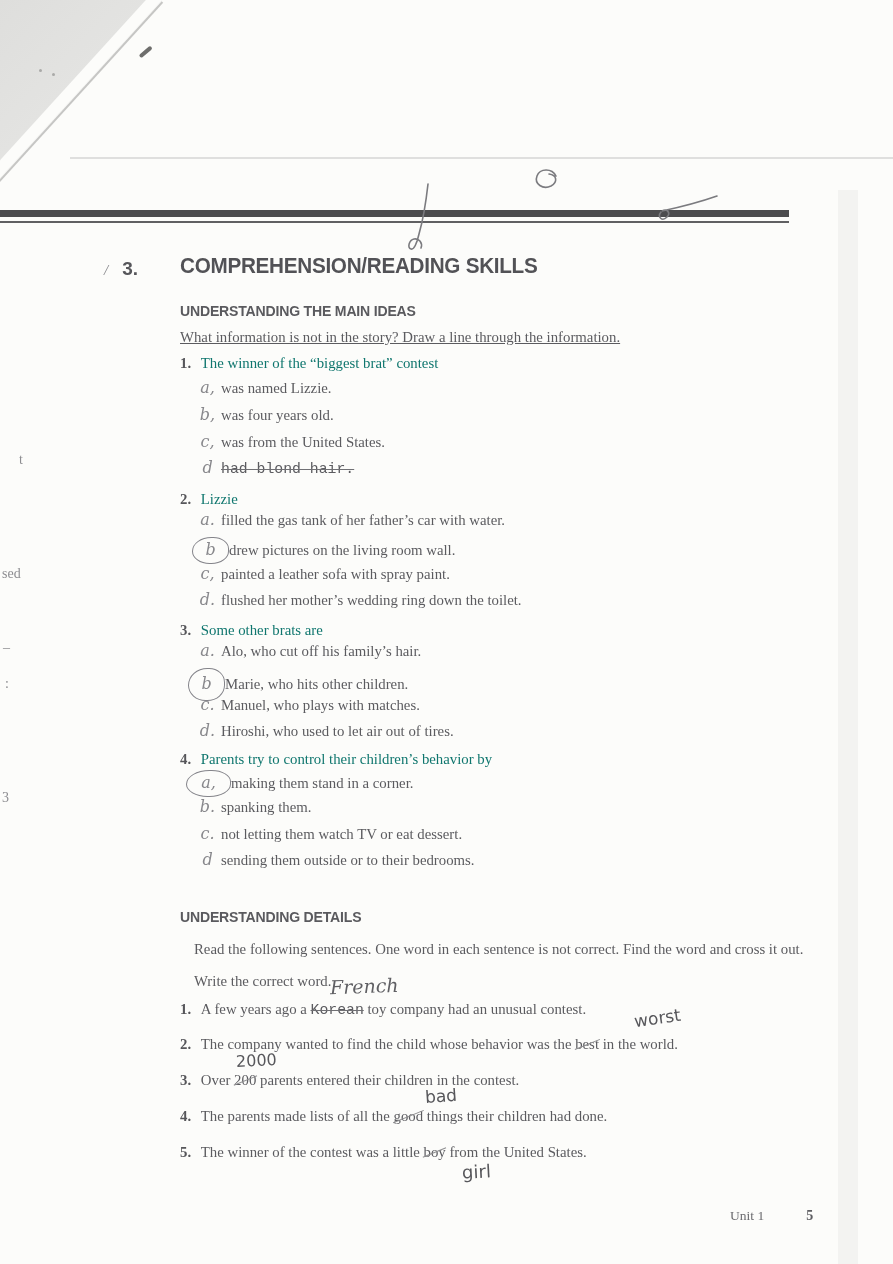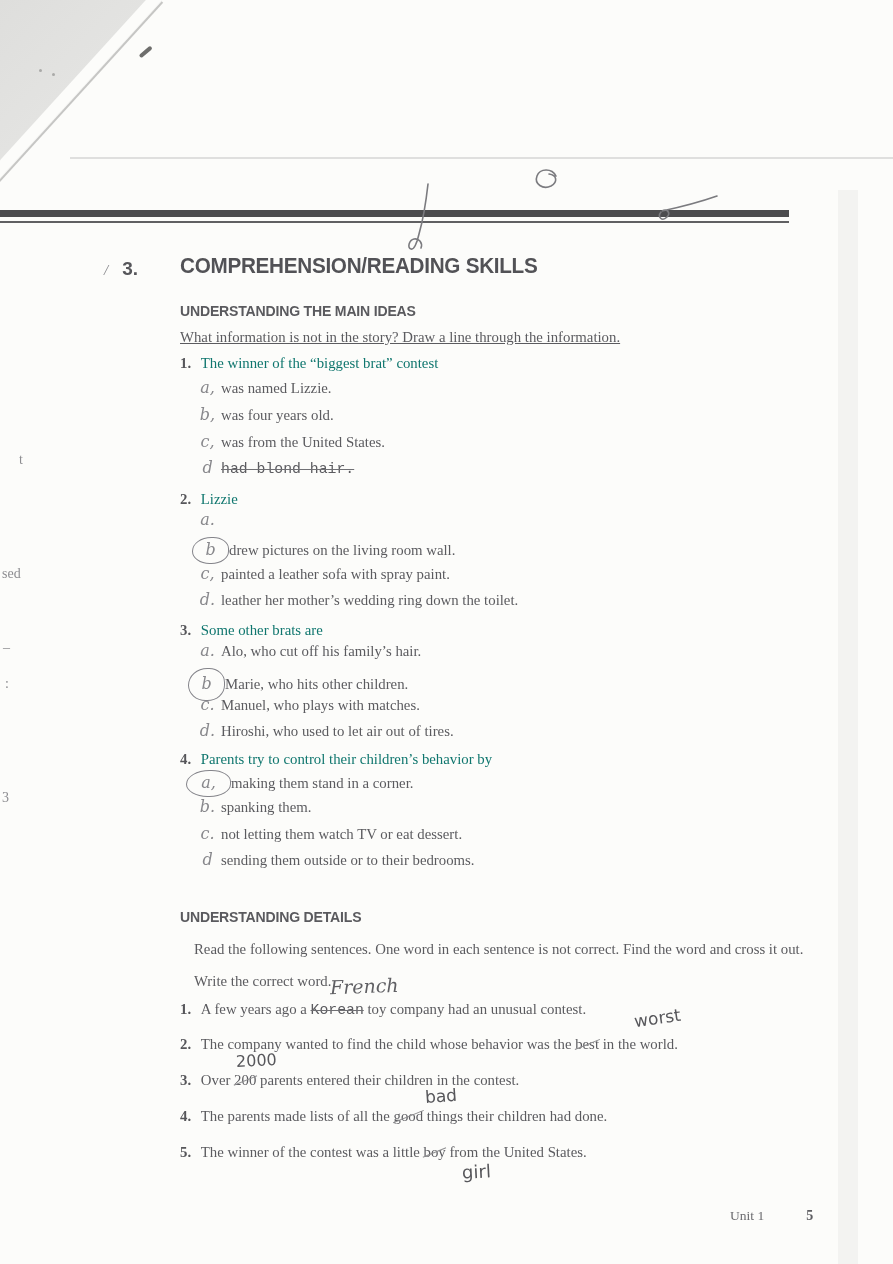--- a/index.html
+++ b/index.html
@@ -116,32 +116,33 @@
       </div>
   </div>
 </div>
 
 <div class="abs body-t" style="left:180px;top:491px;width:620px;">
   <div><span class="qnum">2.</span>
     <span class="stem" style="margin-left:6px;">Lizzie</span></div>
   <div style="margin-top:2px;margin-left:14px;">
     <div class="opt-row">
       <span class="opt-letter">a.</span>
+      <span>filled the gas tank of her father’s car with water.</span>
       </div>
     <div class="opt-row">
       <span class="opt-letter c-std circ">b</span>
       <span>drew pictures on the living room wall.</span>
       </div>
     <div class="opt-row">
       <span class="opt-letter">c,</span>
       <span>painted a leather sofa with spray paint.</span>
       </div>
     <div class="opt-row">
       <span class="opt-letter">d.</span>
-      <span>leather her mother’s wedding ring down the toilet.</span>
+      <span>flushed her mother’s wedding ring down the toilet.</span>
       </div>
   </div>
 </div>
 
 <div class="abs body-t" style="left:180px;top:622px;width:620px;">
   <div><span class="qnum">3.</span>
     <span class="stem" style="margin-left:6px;">Some other brats are</span></div>
   <div style="margin-top:2px;margin-left:14px;">
     <div class="opt-row">
       <span class="opt-letter">a.</span>

